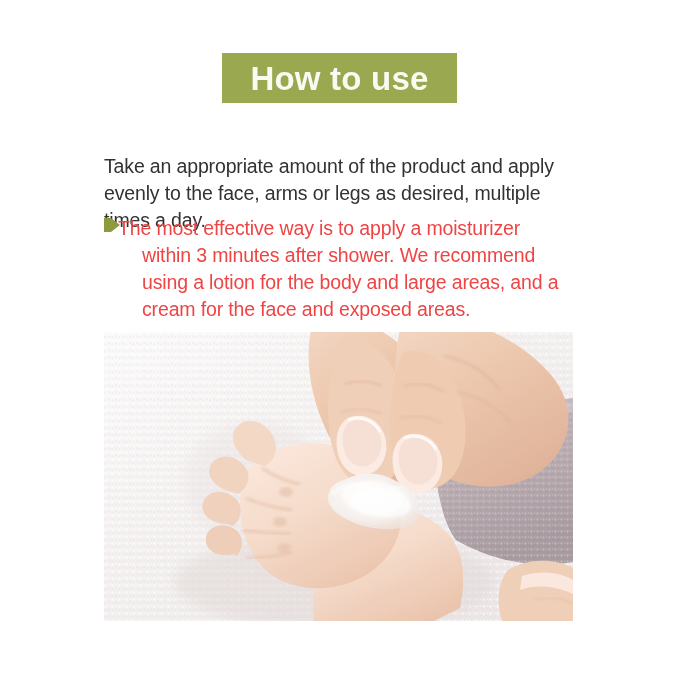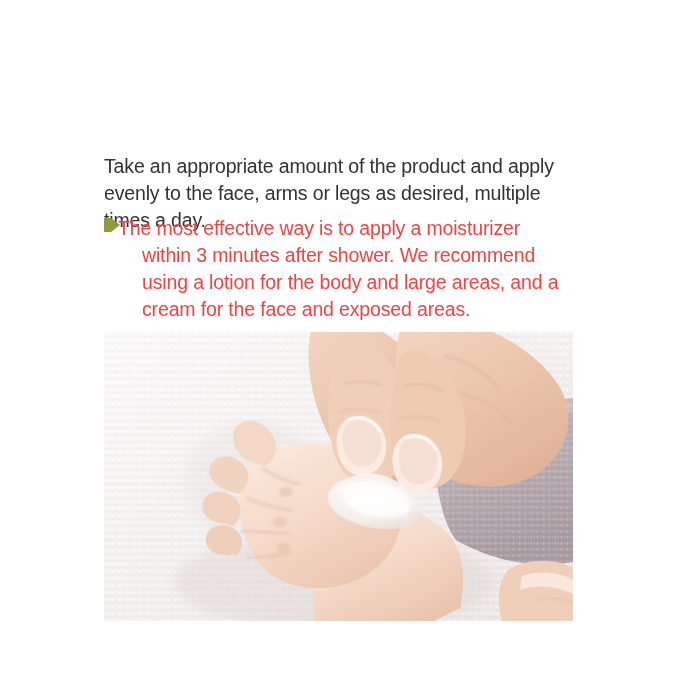--- a/index.html
+++ b/index.html
@@ -118,20 +118,23 @@
     display: block;
     width: 100%;
     height: 100%;
   }
 </style>
 </head>
 <body>
 
 <div class="page">
 
+  <div class="header-banner">
+    <span class="header-title">How to use</span>
+  </div>
 
   <p class="intro-paragraph">Take an appropriate amount of the product and apply evenly to the face, arms or legs as desired, multiple times a day.</p>
 
   <div class="tip-block">
     <div class="tip-body">
       <span class="tip-badge">TIP.</span><span class="tip-text">The most effective way is to apply a moisturizer within 3 minutes after shower. We recommend using a lotion for the body and large areas, and a cream for the face and exposed areas.</span>
     </div>
   </div>
 
   <div class="photo-frame">

